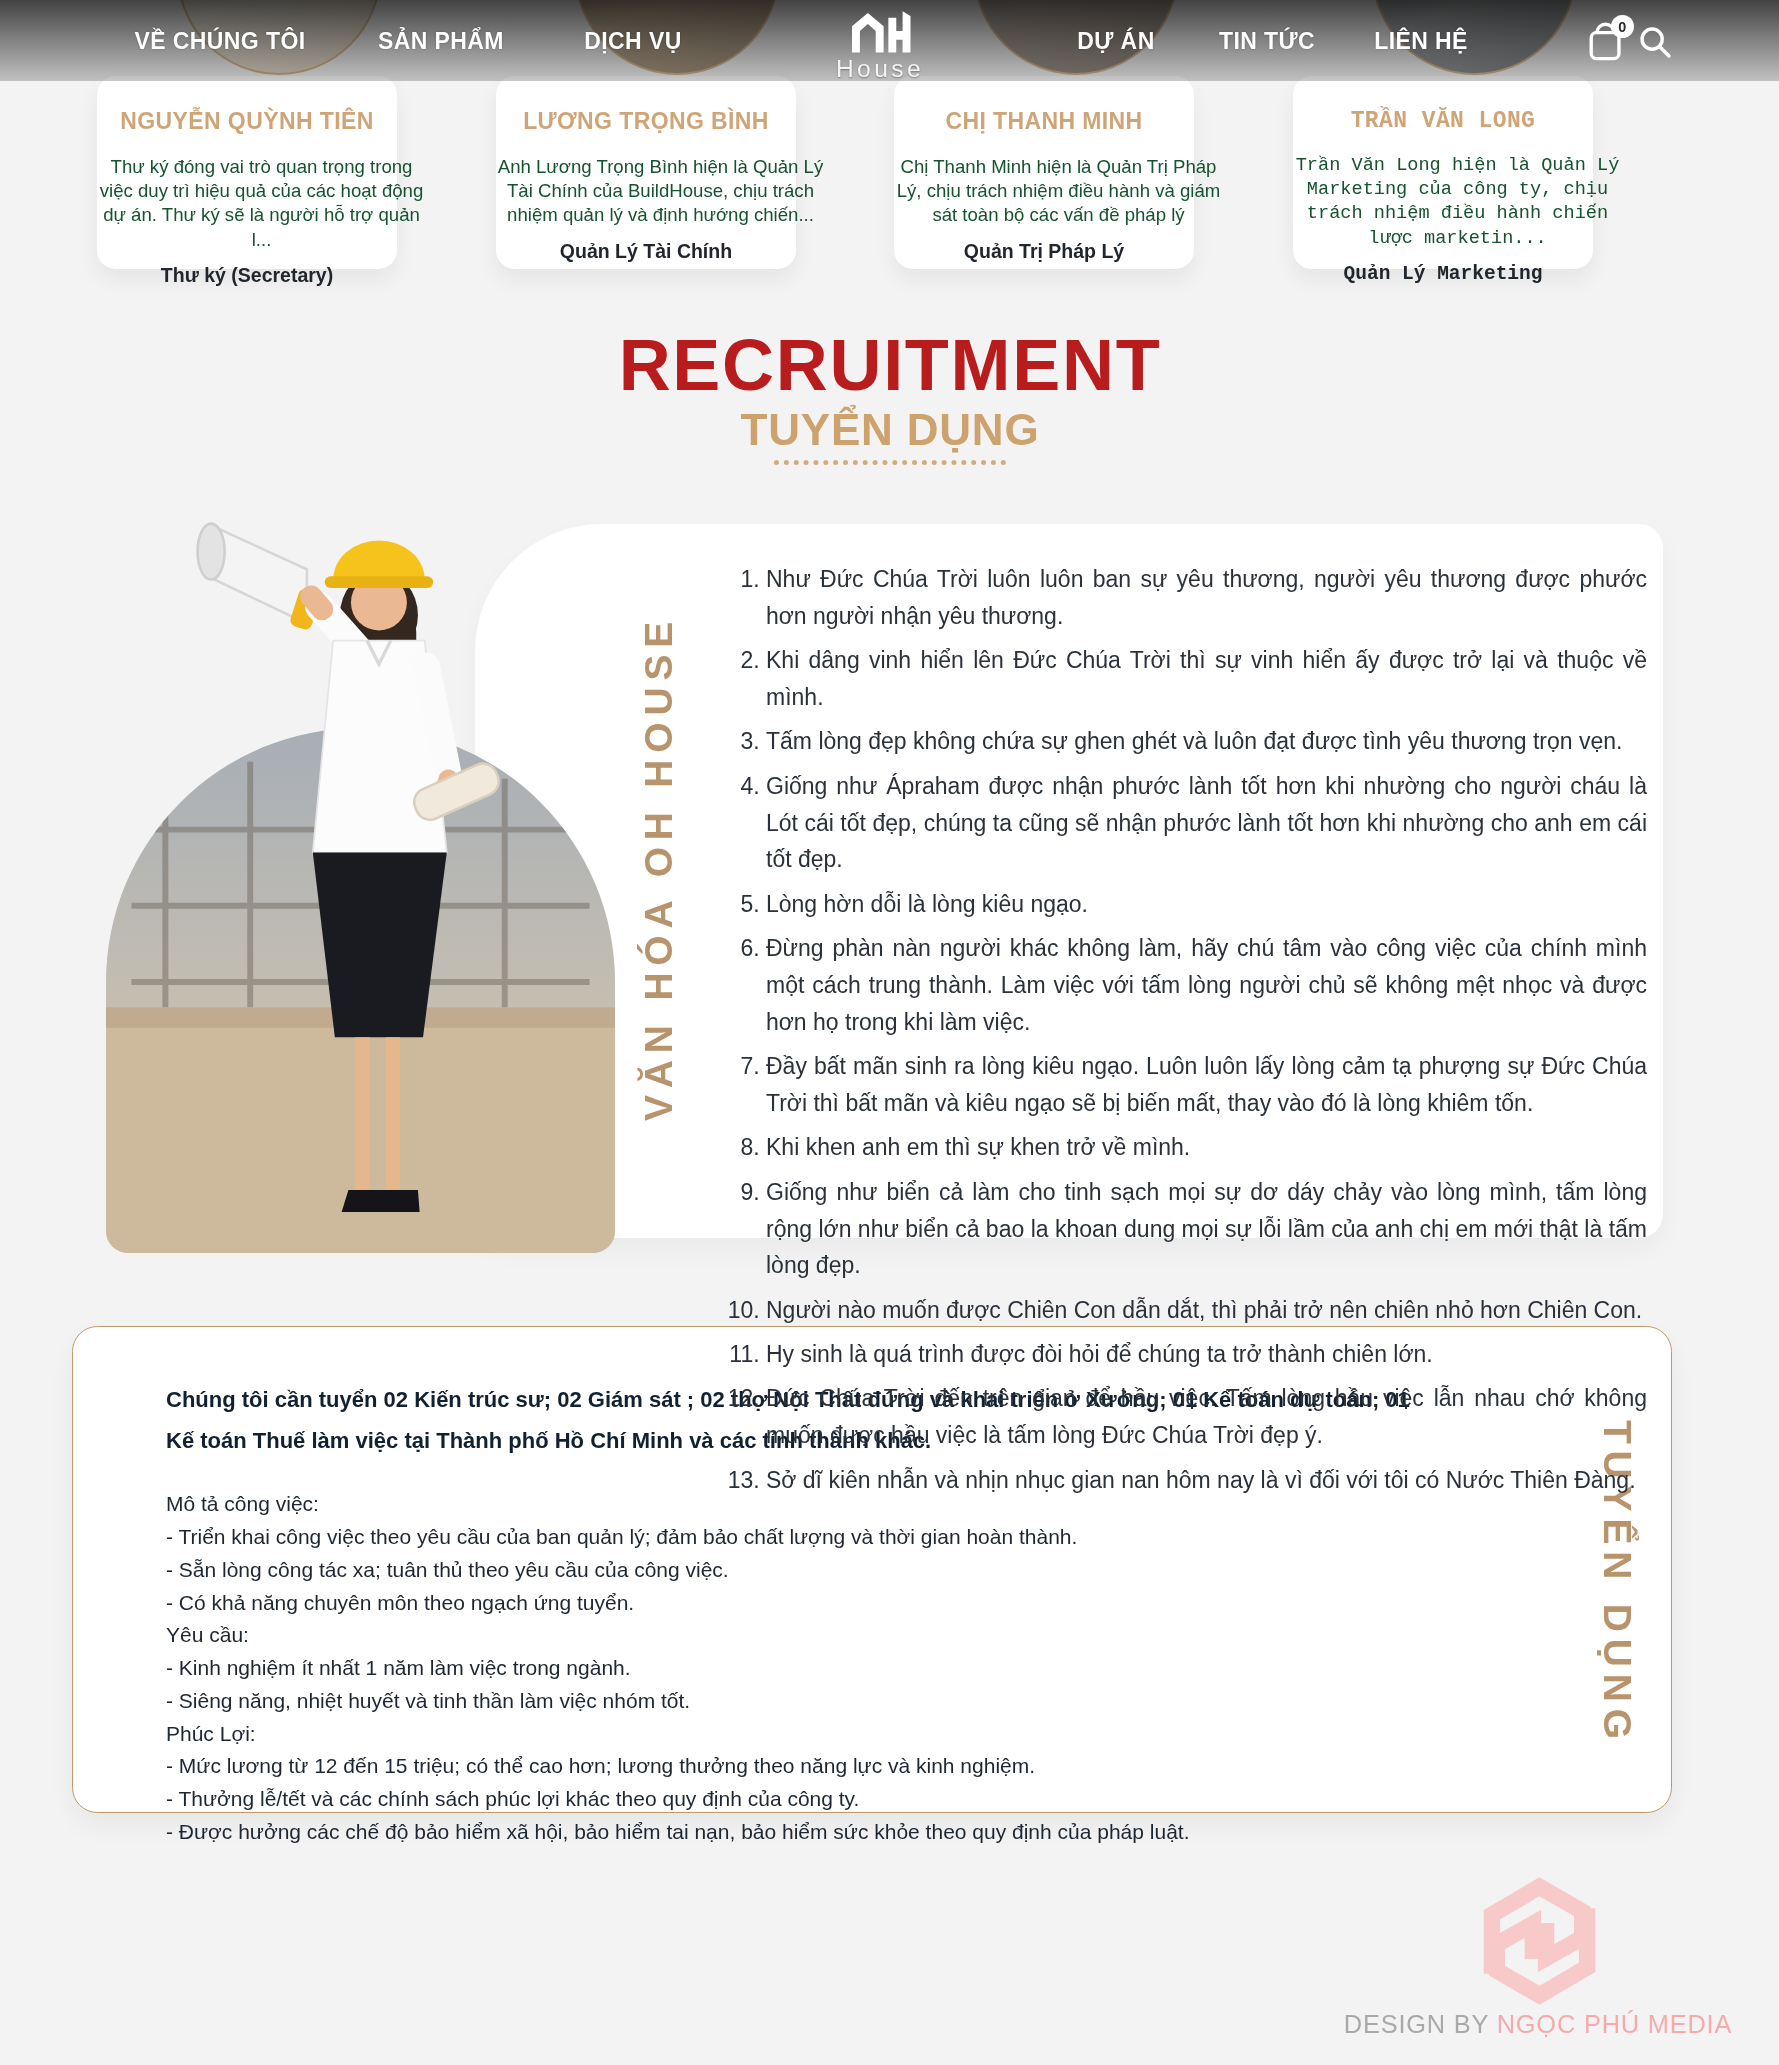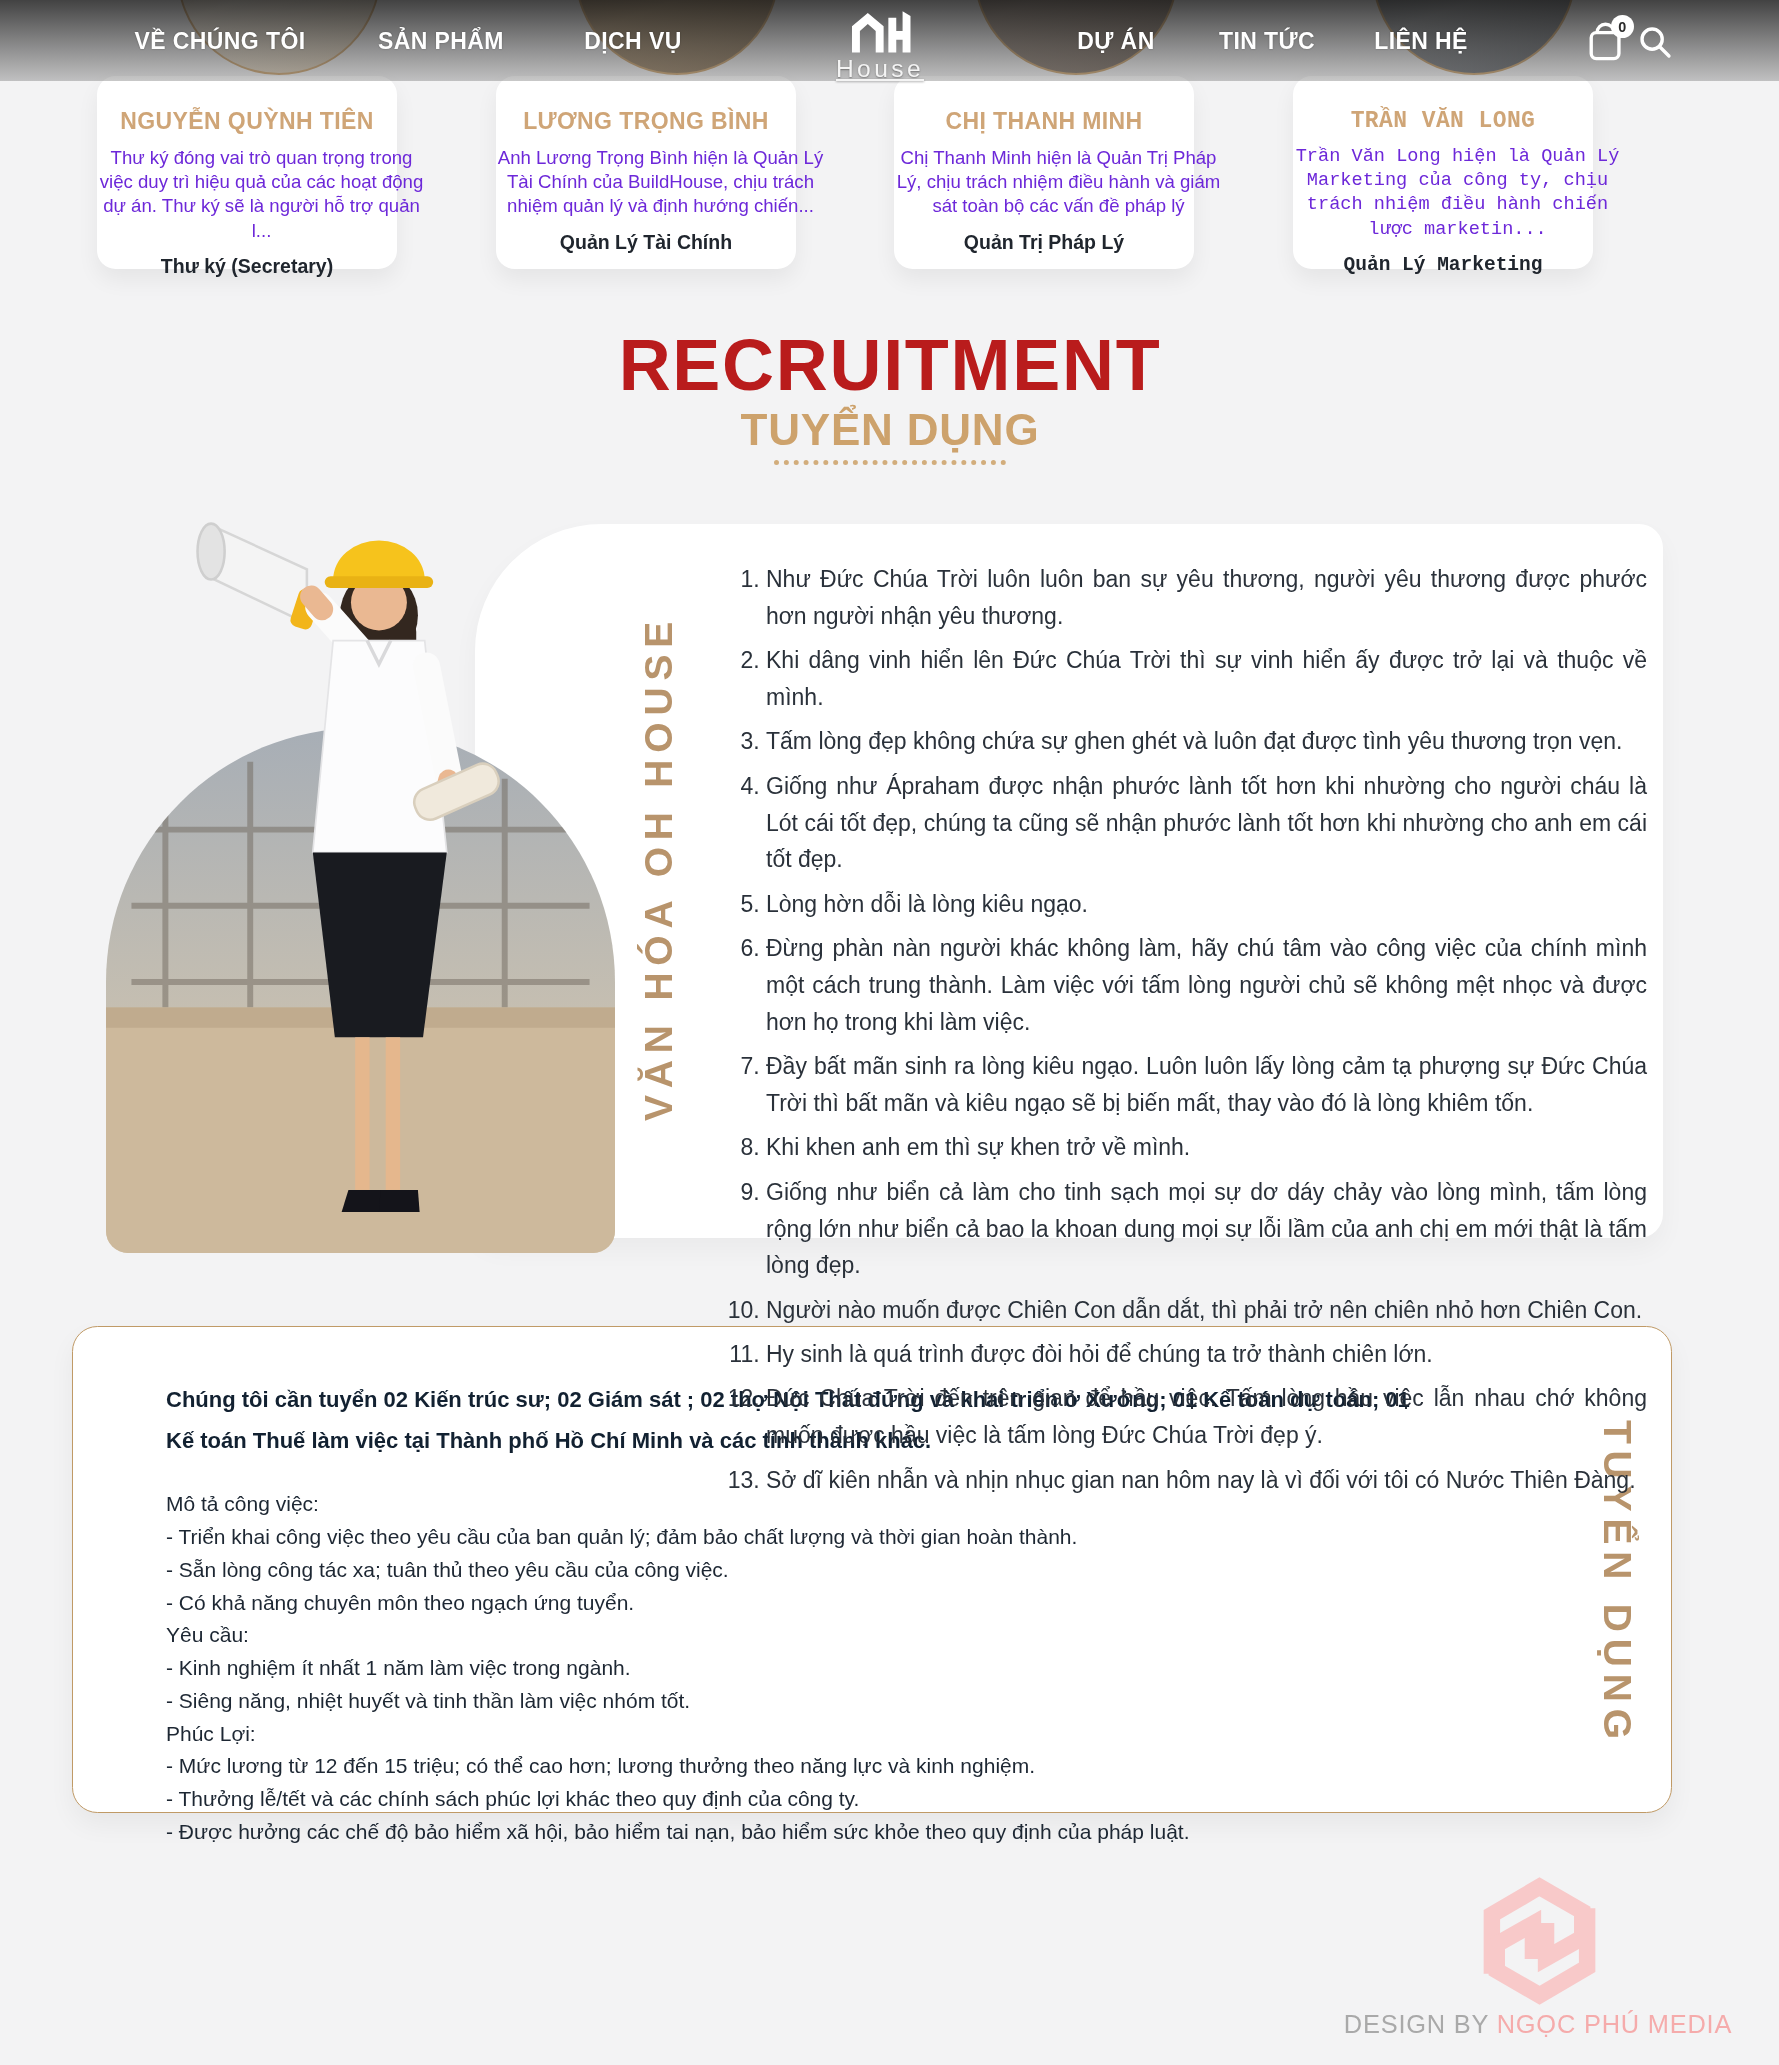--- a/index.html
+++ b/index.html
@@ -25,37 +25,37 @@
   }
   .nav-item {
     position:absolute; top:50%; transform:translate(-50%,-50%);
     color:#ffffff; font-weight:700; font-size:23px; letter-spacing:0.4px;
     white-space:nowrap; cursor:pointer; text-shadow:0 0.8px 1.7px rgba(0,0,0,.35);
   }
   .logo-wrap {
     position:absolute; left:880px; top:5.1px; transform:translateX(-50%);
     display:flex; flex-direction:column; align-items:center; z-index:7; cursor:pointer;
   }
-  .logo-text { color:#f4f4f4; font-size:24.6px; letter-spacing:3.4px; margin-top:-1.7px; text-shadow:0 0.8px 1.7px rgba(0,0,0,.35);text-decoration:underline; }
+  .logo-text { color:#f4f4f4; font-size:24.6px; letter-spacing:3.4px; margin-top:-1.7px; text-shadow:0 0.8px 1.7px rgba(0,0,0,.35); }
   .nav-cart { position:absolute; left:1585px; top:20.3px; width:47px; height:44px; cursor:pointer; }
   .cart-badge {
     position:absolute; right:-1.7px; top:-5.1px; width:23px; height:23px; border-radius:50%;
     background:#ffffff; color:#2b2b2b; font-size:14.4px; font-weight:700;
     display:flex; align-items:center; justify-content:center;
   }
   .nav-search { position:absolute; left:1637px; top:24px; width:37px; height:37px; cursor:pointer; }
 
   
   .card {
     position:absolute; top:76px; width:300px; height:193px; background:#ffffff;
     border-radius:18.6px; box-shadow:0 10.2px 22px rgba(0,0,0,.06); text-align:center; z-index:4;
   }
   .card.c1 { left:97px; } .card.c2 { left:496px; } .card.c3 { left:894px; } .card.c4 { left:1293px;font-family:Liberation Mono, monospace; }
   .card-name { margin-top:32px; font-size:23px; font-weight:700; color:#cfa577; letter-spacing:0.4px; }
-  .card-desc { margin:11px auto 0; width:329px; font-size:18.6px; line-height:1.3; color:#6d28d9; }
+  .card-desc { margin:20px auto 0; width:329px; font-size:18.6px; line-height:1.3; color:#14532d; }
   .card-role { margin-top:12px; font-size:19.5px; font-weight:700; color:#20262e; }
 
   
   .watermark {
     position:absolute; left:0; top:324px; width:1780px; text-align:center;
     font-size:72px; font-weight:700; letter-spacing:1.7px; color:#b91c1c; z-index:1;
   }
   .section-title {
     position:absolute; left:0; top:405px; width:1780px; text-align:center;
     font-size:44px; font-weight:700; letter-spacing:0.8px; color:#cda26c; z-index:2;

